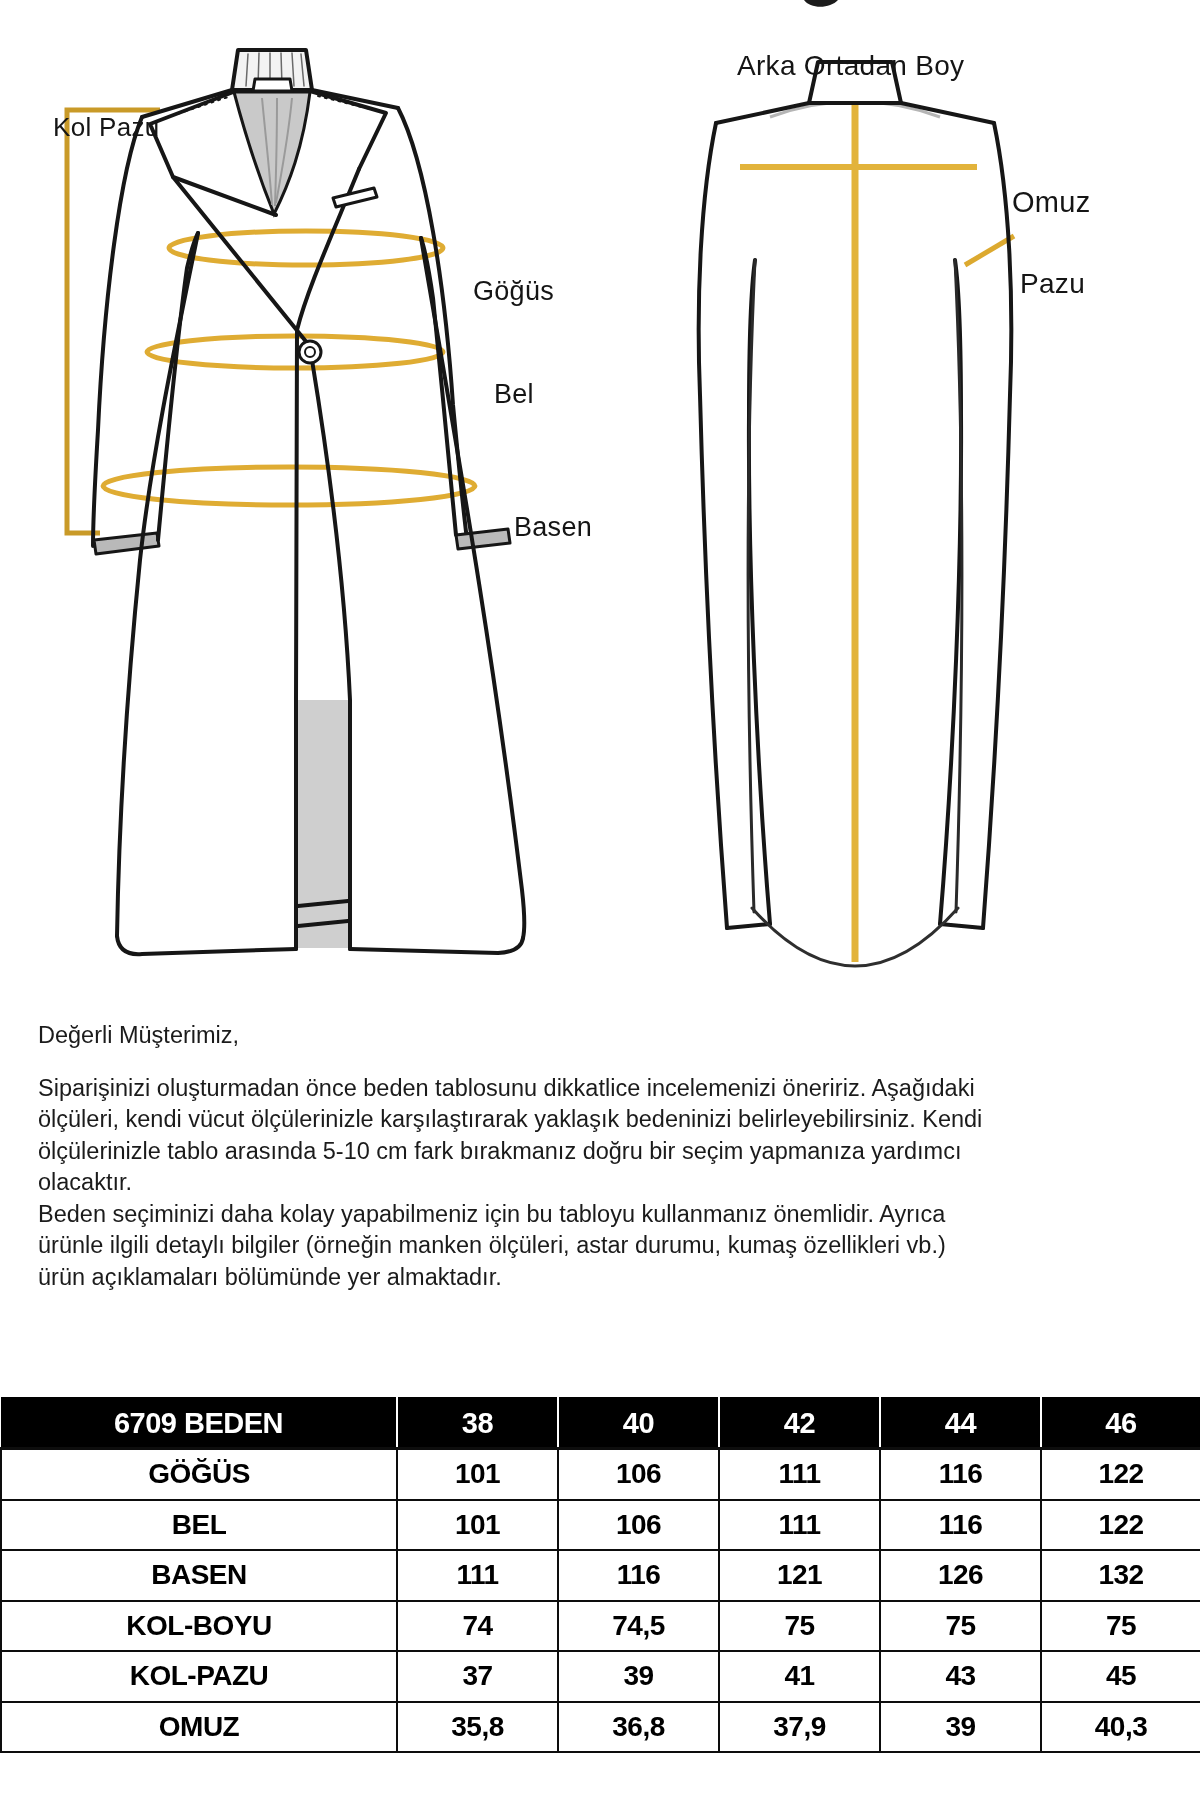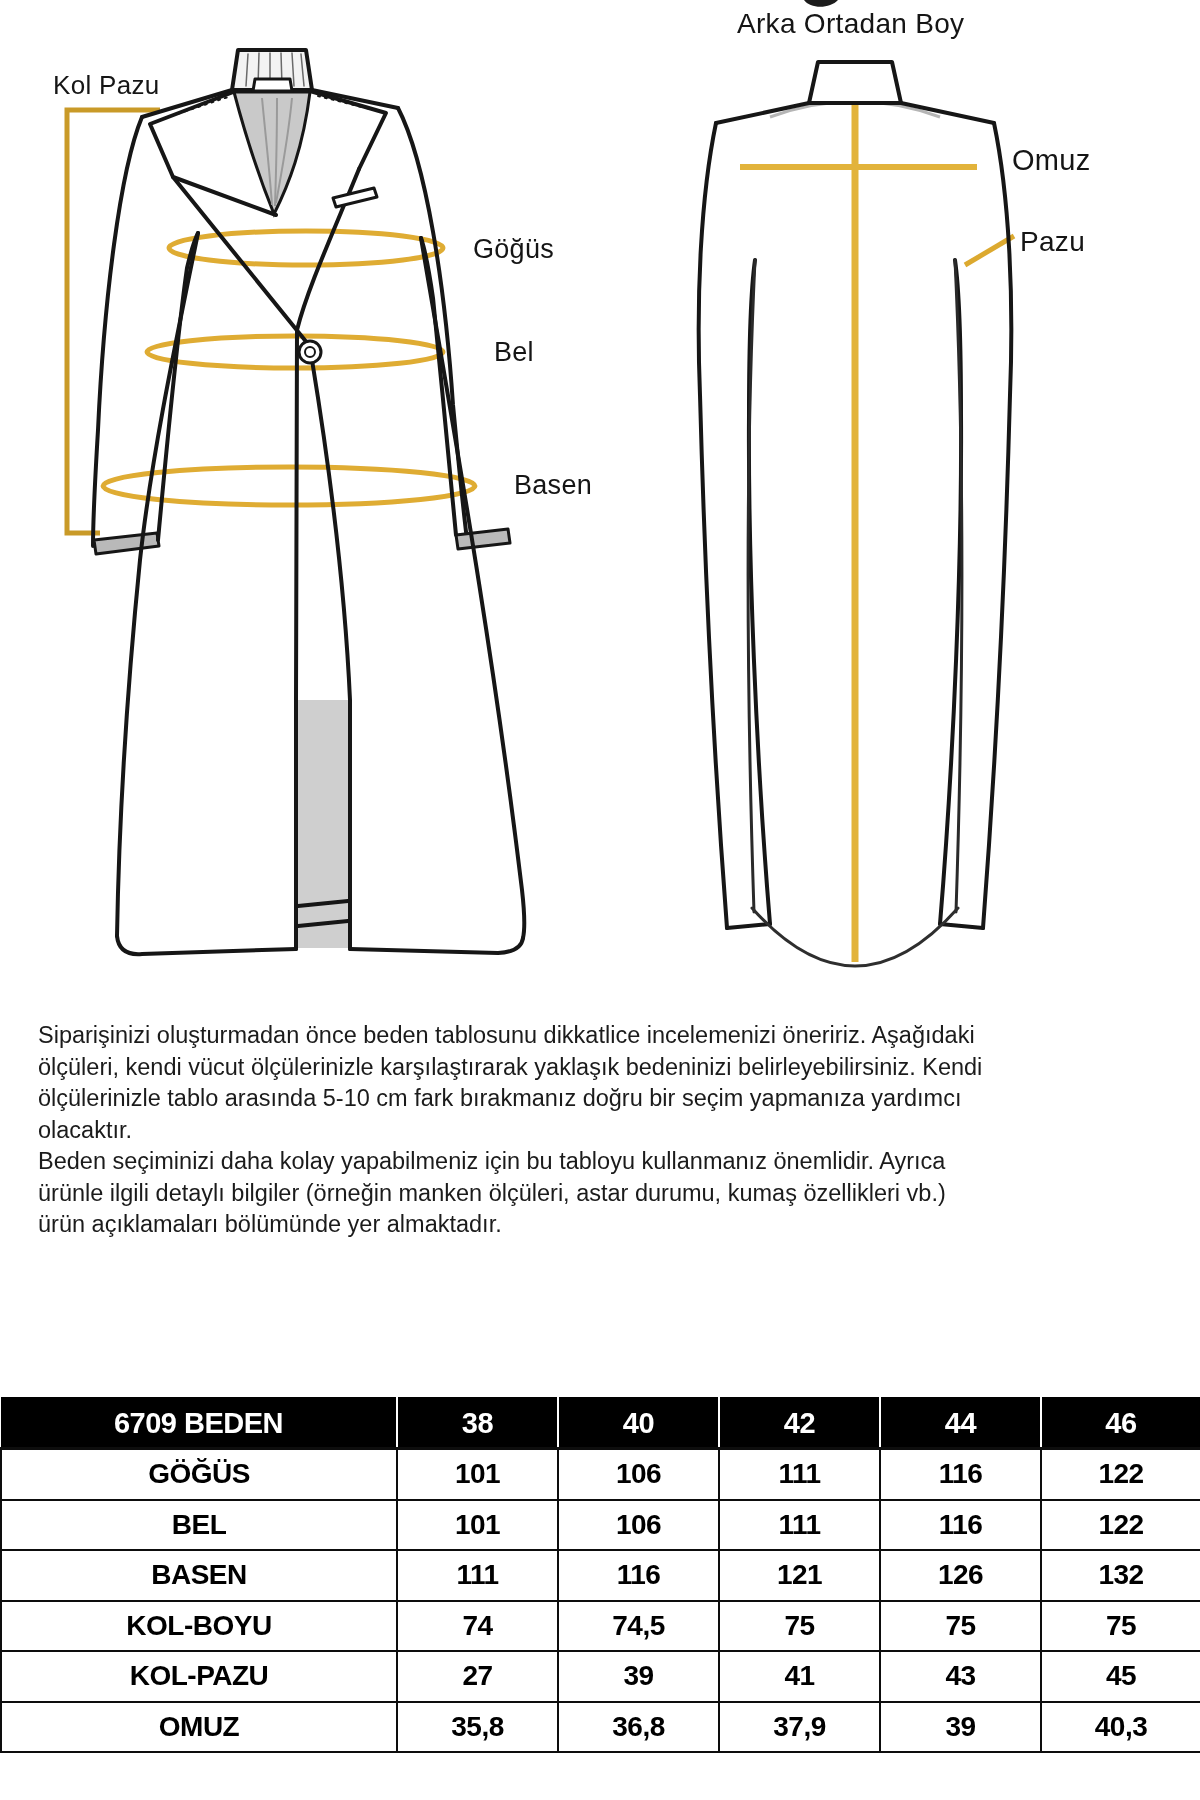--- a/index.html
+++ b/index.html
@@ -10,20 +10,21 @@
     font-family:"Liberation Sans", sans-serif;
     overflow:hidden;
     color:#161616;
   }
   .diagram-label {
     position:absolute;
     color:#151515;
     font-size:27px;
     white-space:nowrap;
     letter-spacing:0.3px;
+    margin-top:42px;
   }
   #lbl-kolboyu { left:53px;  top:70px;  font-size:26px; }
   #lbl-gogus   { left:473px; top:234px; }
   #lbl-bel     { left:494px; top:337px; }
   #lbl-basen   { left:514px; top:470px; }
   #lbl-arka    { left:737px; top:8px;   font-size:28px; }
   #lbl-omuz    { left:1012px;top:144px; font-size:29px; }
   #lbl-pazu    { left:1020px;top:226px; font-size:28px; }
 
   #coat-svg { position:absolute; left:0; top:0; }
@@ -178,20 +179,21 @@
 
 <div class="diagram-label" id="lbl-kolboyu">Kol Pazu</div>
 <div class="diagram-label" id="lbl-gogus">Göğüs</div>
 <div class="diagram-label" id="lbl-bel">Bel</div>
 <div class="diagram-label" id="lbl-basen">Basen</div>
 <div class="diagram-label" id="lbl-arka">Arka Ortadan Boy</div>
 <div class="diagram-label" id="lbl-omuz">Omuz</div>
 <div class="diagram-label" id="lbl-pazu">Pazu</div>
 
 <div class="info-block">
+  <p class="greeting">Değerli Müşterimiz,</p>
   <p class="para">Siparişinizi oluşturmadan önce beden tablosunu dikkatlice incelemenizi öneririz. Aşağıdaki
 ölçüleri, kendi vücut ölçülerinizle karşılaştırarak yaklaşık bedeninizi belirleyebilirsiniz. Kendi
 ölçülerinizle tablo arasında 5-10 cm fark bırakmanız doğru bir seçim yapmanıza yardımcı
 olacaktır.
 Beden seçiminizi daha kolay yapabilmeniz için bu tabloyu kullanmanız önemlidir. Ayrıca
 ürünle ilgili detaylı bilgiler (örneğin manken ölçüleri, astar durumu, kumaş özellikleri vb.)
 ürün açıklamaları bölümünde yer almaktadır.</p>
 </div>
 
 <table class="size-table">
@@ -241,21 +243,21 @@
     <tr>
       <td class="row-label">KOL-BOYU</td>
       <td>74</td>
       <td>74,5</td>
       <td>75</td>
       <td>75</td>
       <td>75</td>
     </tr>
     <tr>
       <td class="row-label">KOL-PAZU</td>
-      <td>27</td>
+      <td>37</td>
       <td>39</td>
       <td>41</td>
       <td>43</td>
       <td>45</td>
     </tr>
     <tr>
       <td class="row-label">OMUZ</td>
       <td>35,8</td>
       <td>36,8</td>
       <td>37,9</td>

